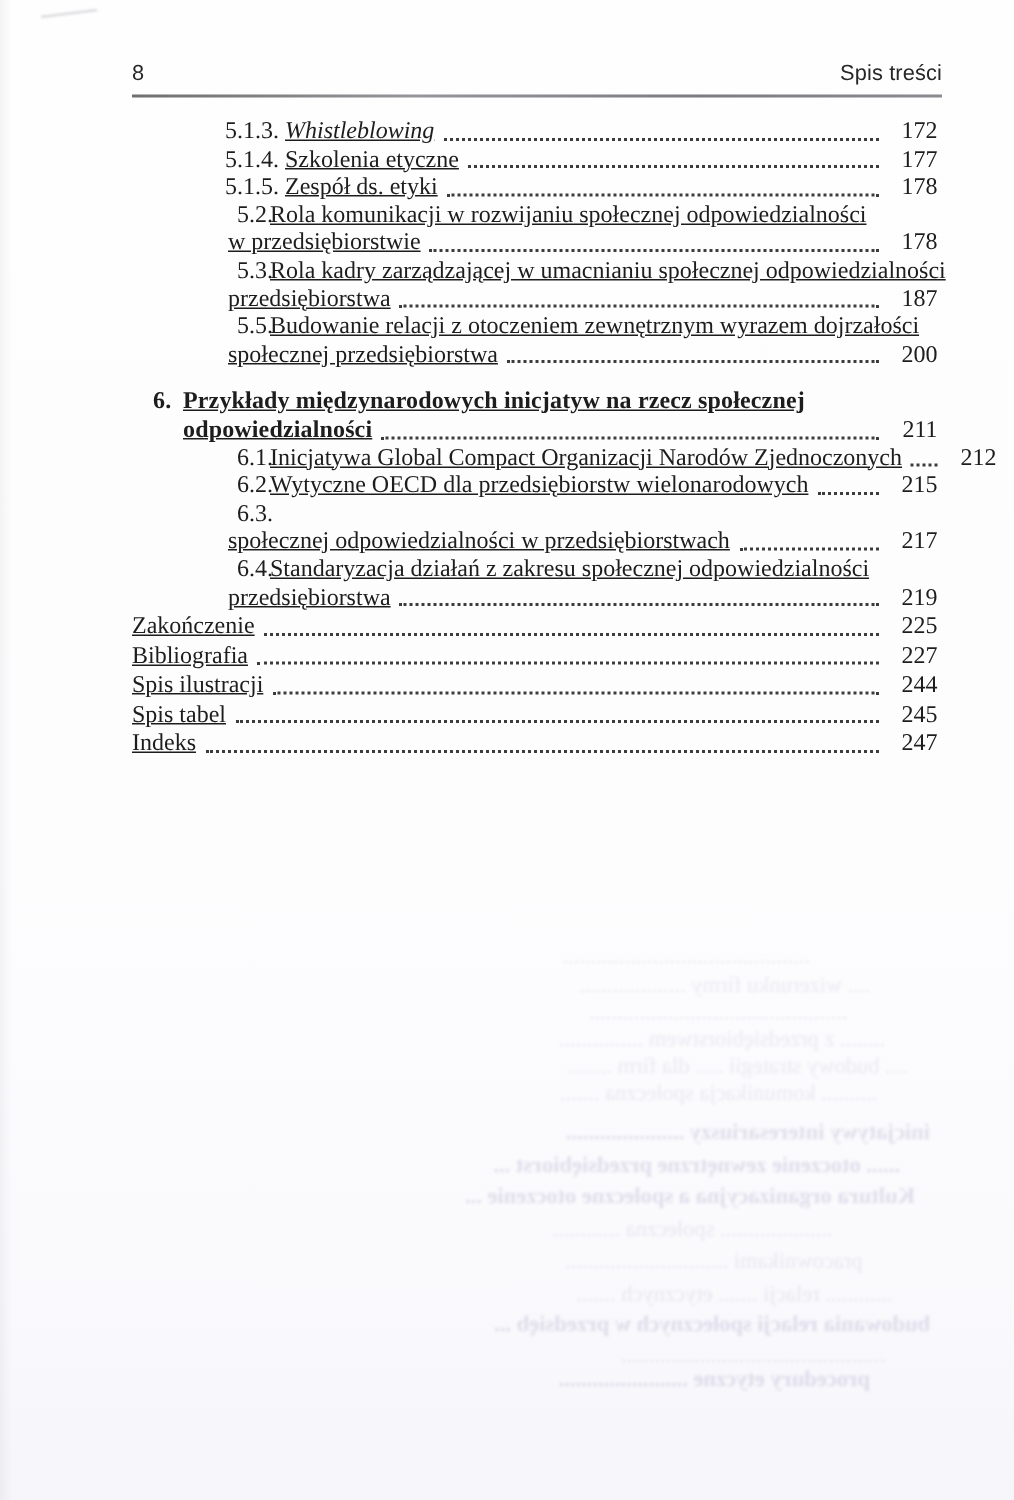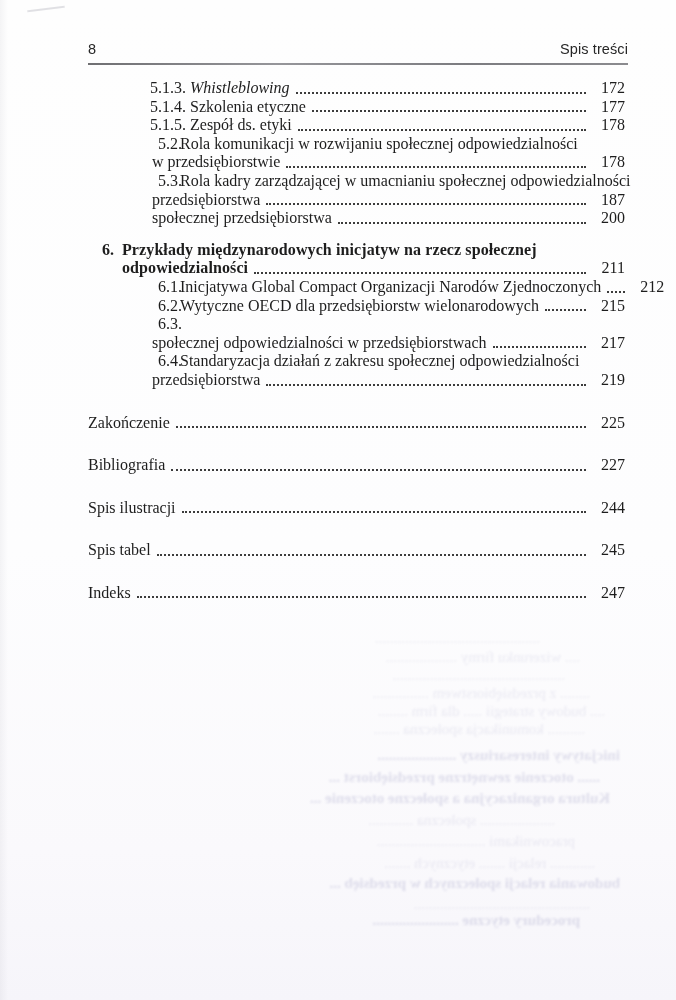--- a/index.html
+++ b/index.html
@@ -56,36 +56,36 @@
     position: absolute;
     left: 88px; top: 79px; width: 537px;
     font-size: 16px;
     line-height: 18.6px;
   }
   .entry { margin: 0; }
   .entry.space-before { margin-top: 13px; }
   .entry.bold .txt, .entry.bold .num { font-weight: bold; letter-spacing: 0.1px; }
   .line { display: flex; min-height: 18.6px; }
   .num { flex: none; white-space: pre; }
-  .txt { white-space: nowrap; }
+  .txt { white-space: nowrap; text-decoration: underline; }
   .txt.italic { font-style: italic; }
 
   .level-1 { padding-left: 14px; }
   .level-1 .num { width: 20px; }
   .level-1 .line.cont { padding-left: 20px; }
 
   .level-2 { padding-left: 42px; }
   .level-2 .num { width: 22px; margin-left: 28px; }
   .level-2 .line.cont { padding-left: 22px; }
 
   .level-3 { padding-left: 62px; }
   .level-3 .num { width: 40px; }
 
   .level-0 { padding-left: 0; }
-  .level-0.space-before { margin-top: 24px; }
+  .level-0.space-before { margin-top: 1px; }
 
   .dots {
     flex: 1 1 auto;
     min-width: 18px;
     height: 0;
     align-self: flex-end;
     border-bottom: 2px dotted #3c3c3c;
     margin: 0 9px 4px 6px;
   }
   .pgnum {
@@ -169,20 +169,24 @@
           <span class="num">5.3.</span>
           <span class="txt">Rola kadry zarządzającej w umacnianiu społecznej odpowiedzialności</span>
         </div>
         <div class="line cont">
           <span class="txt">przedsiębiorstwa</span>
           <span class="dots"></span>
           <span class="pgnum">187</span>
         </div>
       </div>
       <div class="entry level-2">
+        <div class="line">
+          <span class="num">5.5.</span>
+          <span class="txt">Budowanie relacji z otoczeniem zewnętrznym wyrazem dojrzałości</span>
+        </div>
         <div class="line cont">
           <span class="txt">społecznej przedsiębiorstwa</span>
           <span class="dots"></span>
           <span class="pgnum">200</span>
         </div>
       </div>
       <div class="entry level-1 space-before bold">
         <div class="line">
           <span class="num">6.</span>
           <span class="txt">Przykłady międzynarodowych inicjatyw na rzecz społecznej</span>

